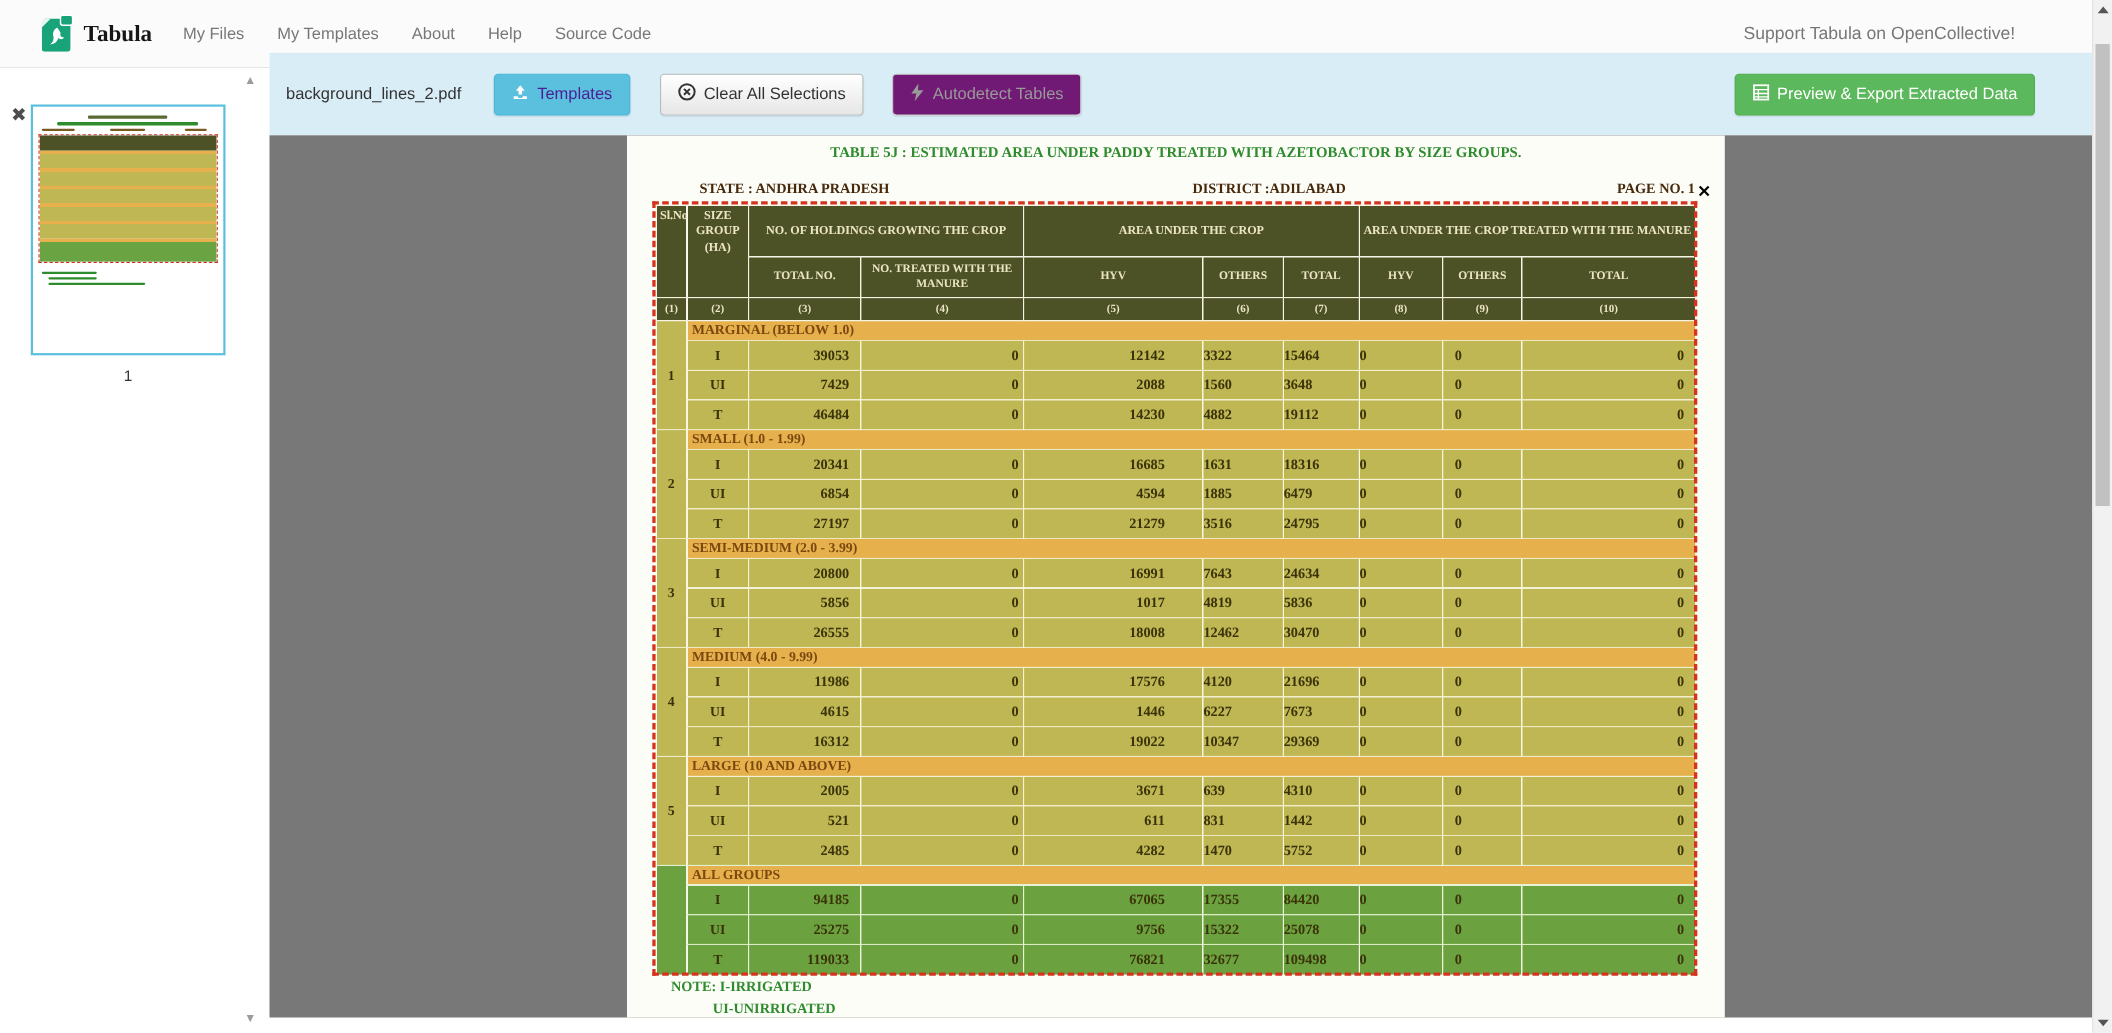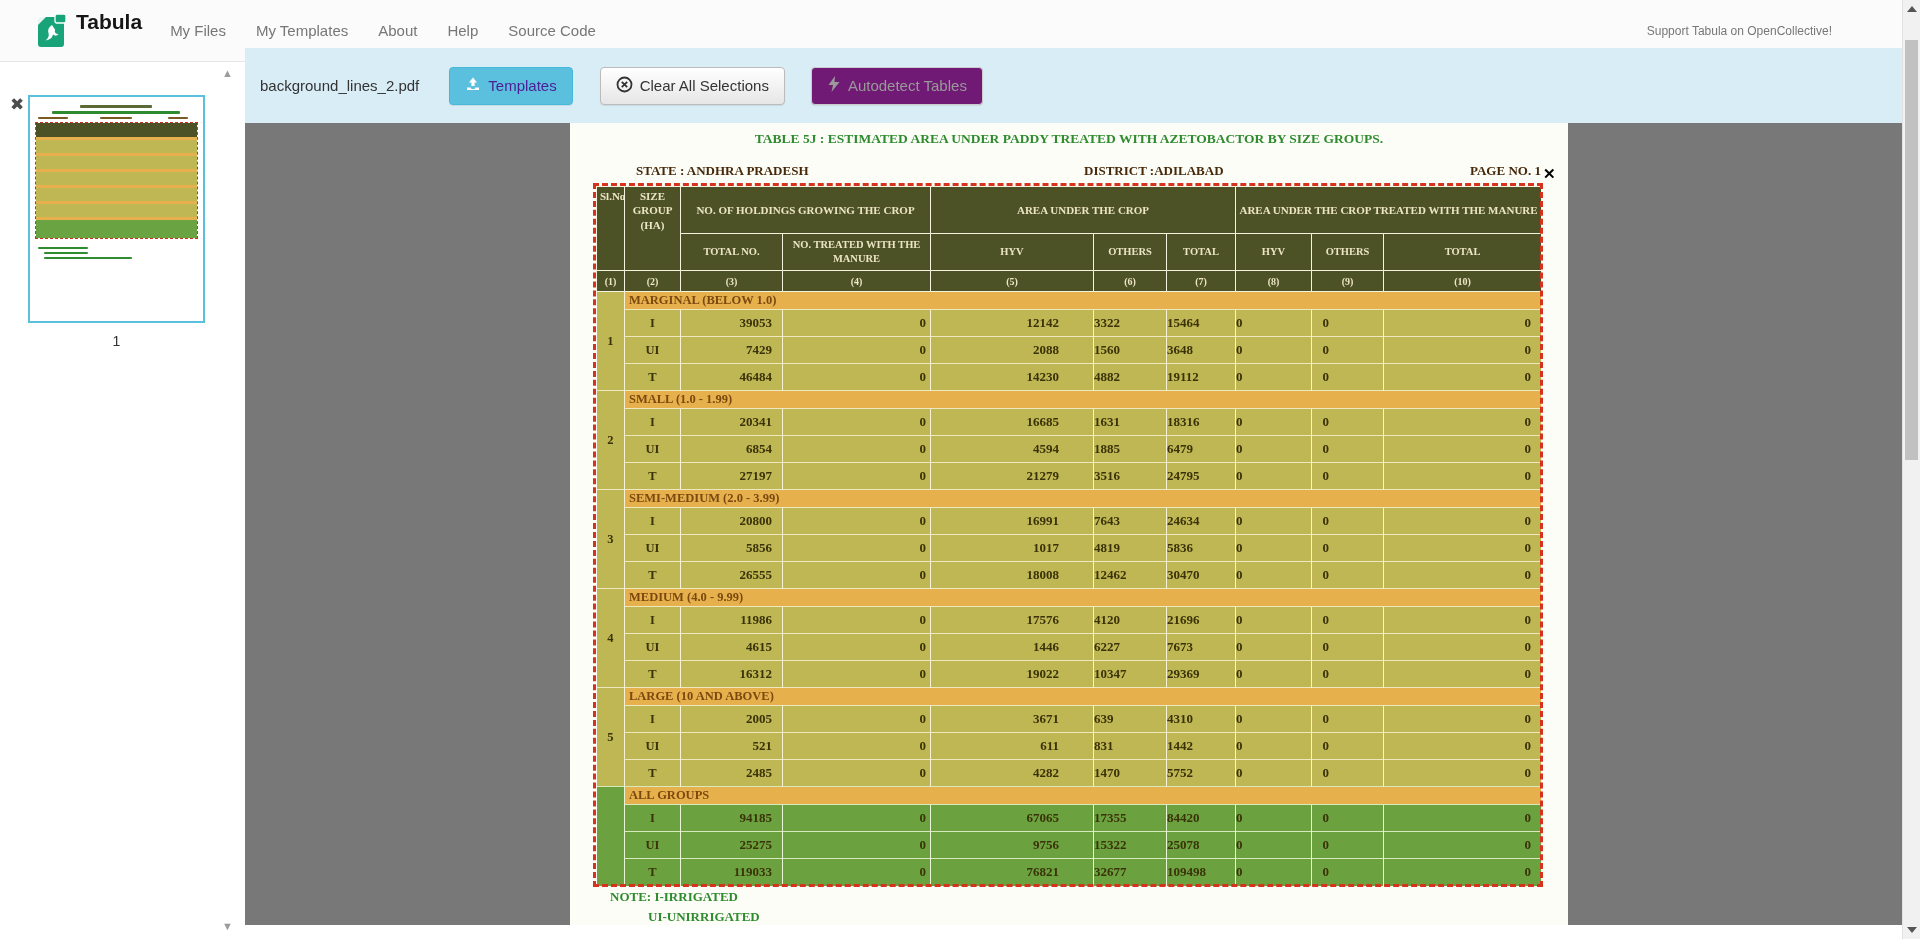--- a/index.html
+++ b/index.html
@@ -3,25 +3,25 @@
 <meta charset="utf-8">
 <style>
   * { box-sizing: border-box; margin: 0; padding: 0; }
   html,body { width:1920px; height:939px; overflow:hidden; background:#fff;
               font-family:"Liberation Sans","DejaVu Sans",sans-serif; }
 
   
   .navbar { position:absolute; left:0; top:0; width:1902px; height:62px;
             background:#fbfbfb; border-bottom:1px solid #e4e4e4;
             display:flex; align-items:center; padding:0 70px 0 38px; }
-  .brand { display:flex; gap:8px; margin-right:28px; cursor:pointer; }
+  .brand { display:flex; align-items:center; gap:8px; margin-right:28px; cursor:pointer;font-family:Liberation Serif, serif; }
   .brand-name { font-size:21px; font-weight:bold; color:#161616; }
   .nav-links { display:flex; gap:30px; }
   .nav-link { font-size:15px; color:#777; cursor:pointer; white-space:nowrap;text-align:right; }
-  .nav-support { margin-left:auto; font-size:12px; color:#777; cursor:pointer; }
+  .nav-support { margin-left:auto; font-size:16px; color:#777; cursor:pointer; }
 
   
   .scrollbar { position:absolute; right:0; top:0; width:18px; height:939px;
                background:#f1f1f1; border-left:1px solid #e2e2e2; }
   .sb-arrow { position:absolute; left:4px; width:0; height:0; }
   .sb-up   { top:6px;  border-left:5px solid transparent; border-right:5px solid transparent; border-bottom:6px solid #555; }
   .sb-down { bottom:6px; border-left:5px solid transparent; border-right:5px solid transparent; border-top:6px solid #555; }
   .sb-thumb { position:absolute; left:2px; top:40px; width:13px; height:420px; background:#c1c1c1; }
 
   
@@ -179,20 +179,29 @@
 
     <div class="btn btn-autodetect">
       <span>
         <svg width="14" height="16" viewBox="0 0 14 16">
           <path d="M8 0 L1.5 9 H6 L4.5 16 L12.5 6 H7.5 Z" fill="#9a9a9a"></path>
         </svg>
       </span>
       <span>Autodetect Tables</span>
     </div>
 
+    <div class="btn btn-export">
+      <span>
+        <svg width="16" height="16" viewBox="0 0 16 16">
+          <rect x="1.5" y="1.5" width="13" height="13" fill="none" stroke="#fff" stroke-width="1.6"></rect>
+          <path d="M1.5 5.5 H14.5 M1.5 9 H14.5 M1.5 12 H14.5 M5.5 5.5 V14.5" stroke="#fff" stroke-width="1.2"></path>
+        </svg>
+      </span>
+      <span>Preview &amp; Export Extracted Data</span>
+    </div>
   </div>
 
   <div class="docarea">
     <div class="page">
 
       <div class="pdf-title">TABLE 5J : ESTIMATED AREA UNDER PADDY  TREATED WITH AZETOBACTOR BY SIZE GROUPS.</div>
       <span class="pdf-meta meta-state">STATE : ANDHRA PRADESH</span>
       <span class="pdf-meta meta-district">DISTRICT :ADILABAD</span>
       <span class="pdf-meta meta-pageno">PAGE NO. 1</span>
       <span class="sel-close">✕</span>

